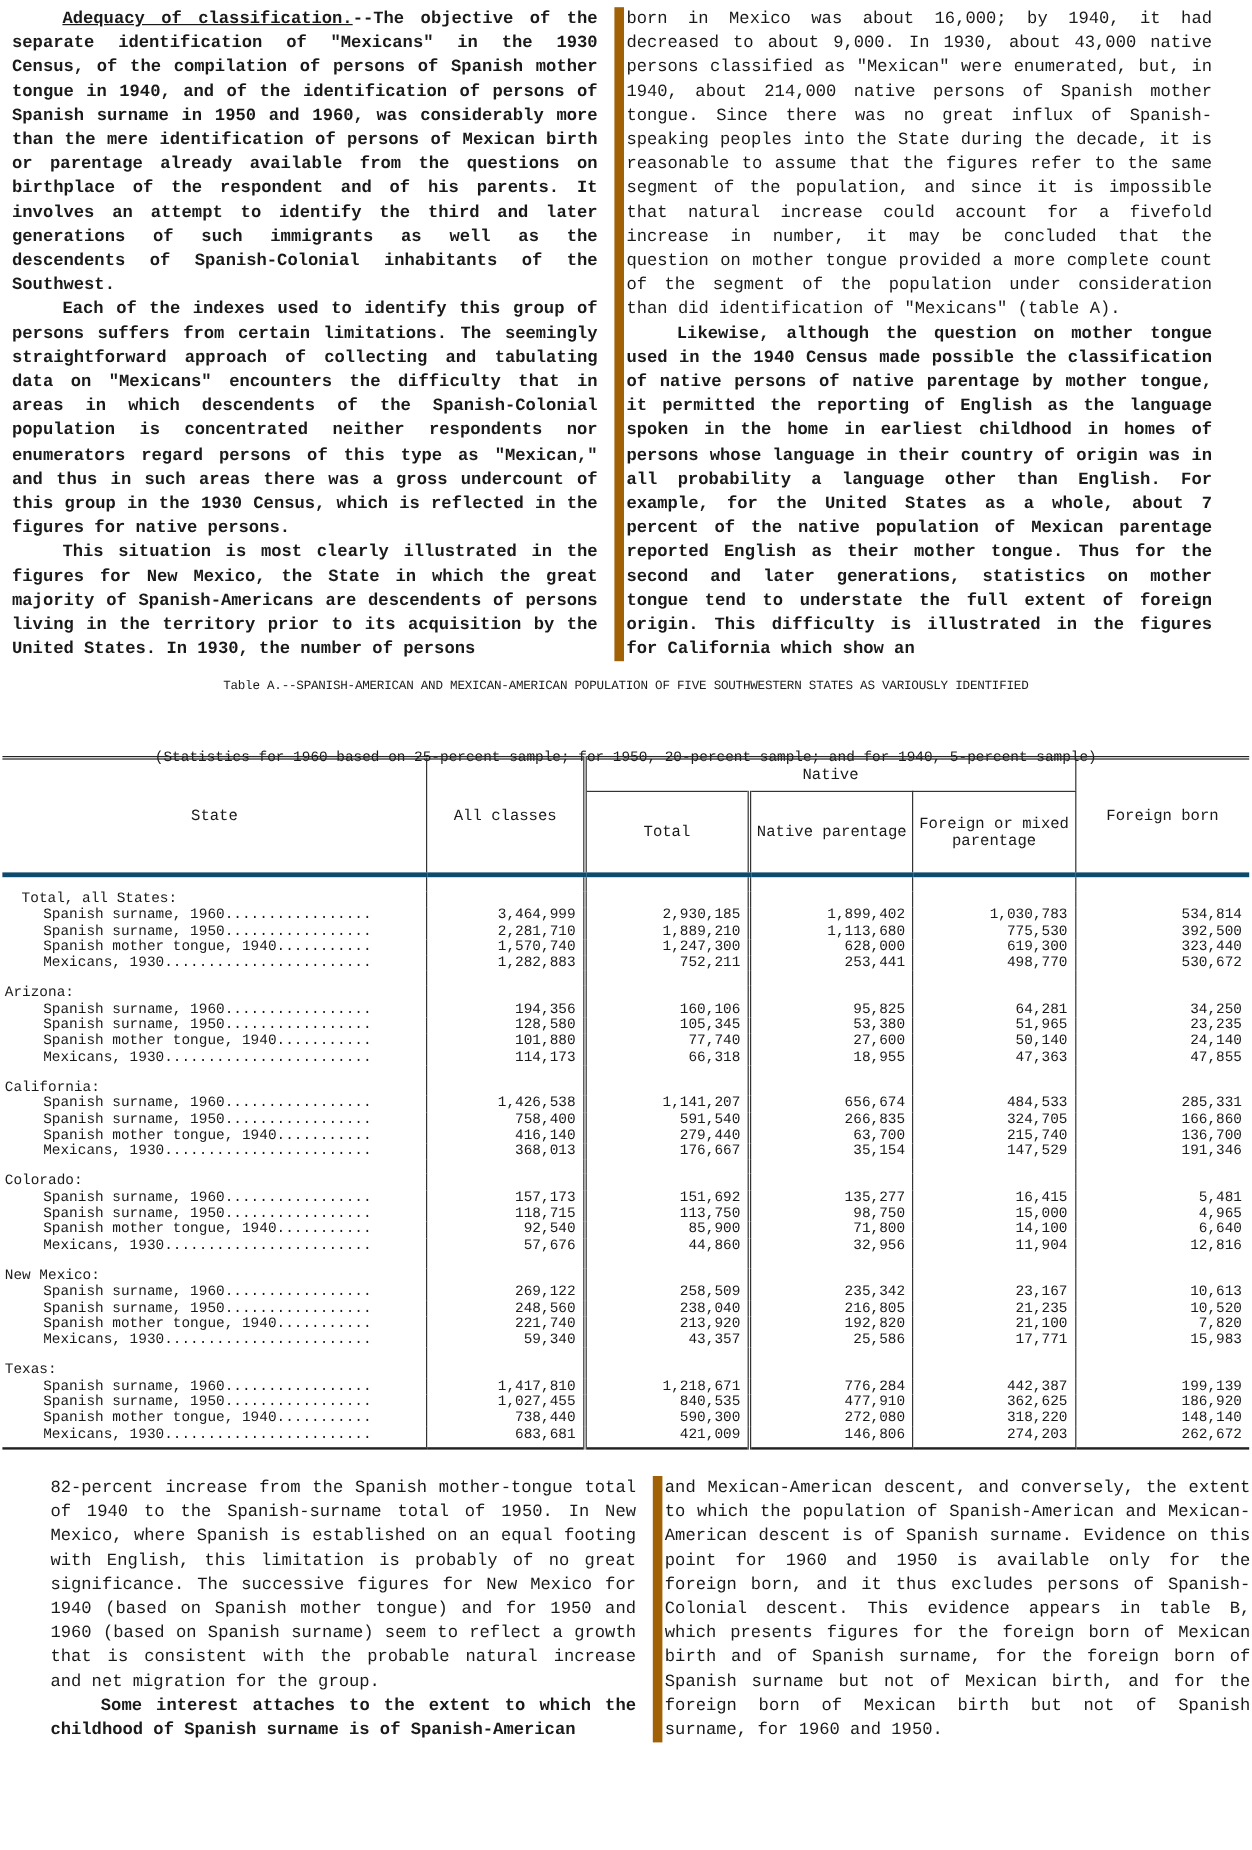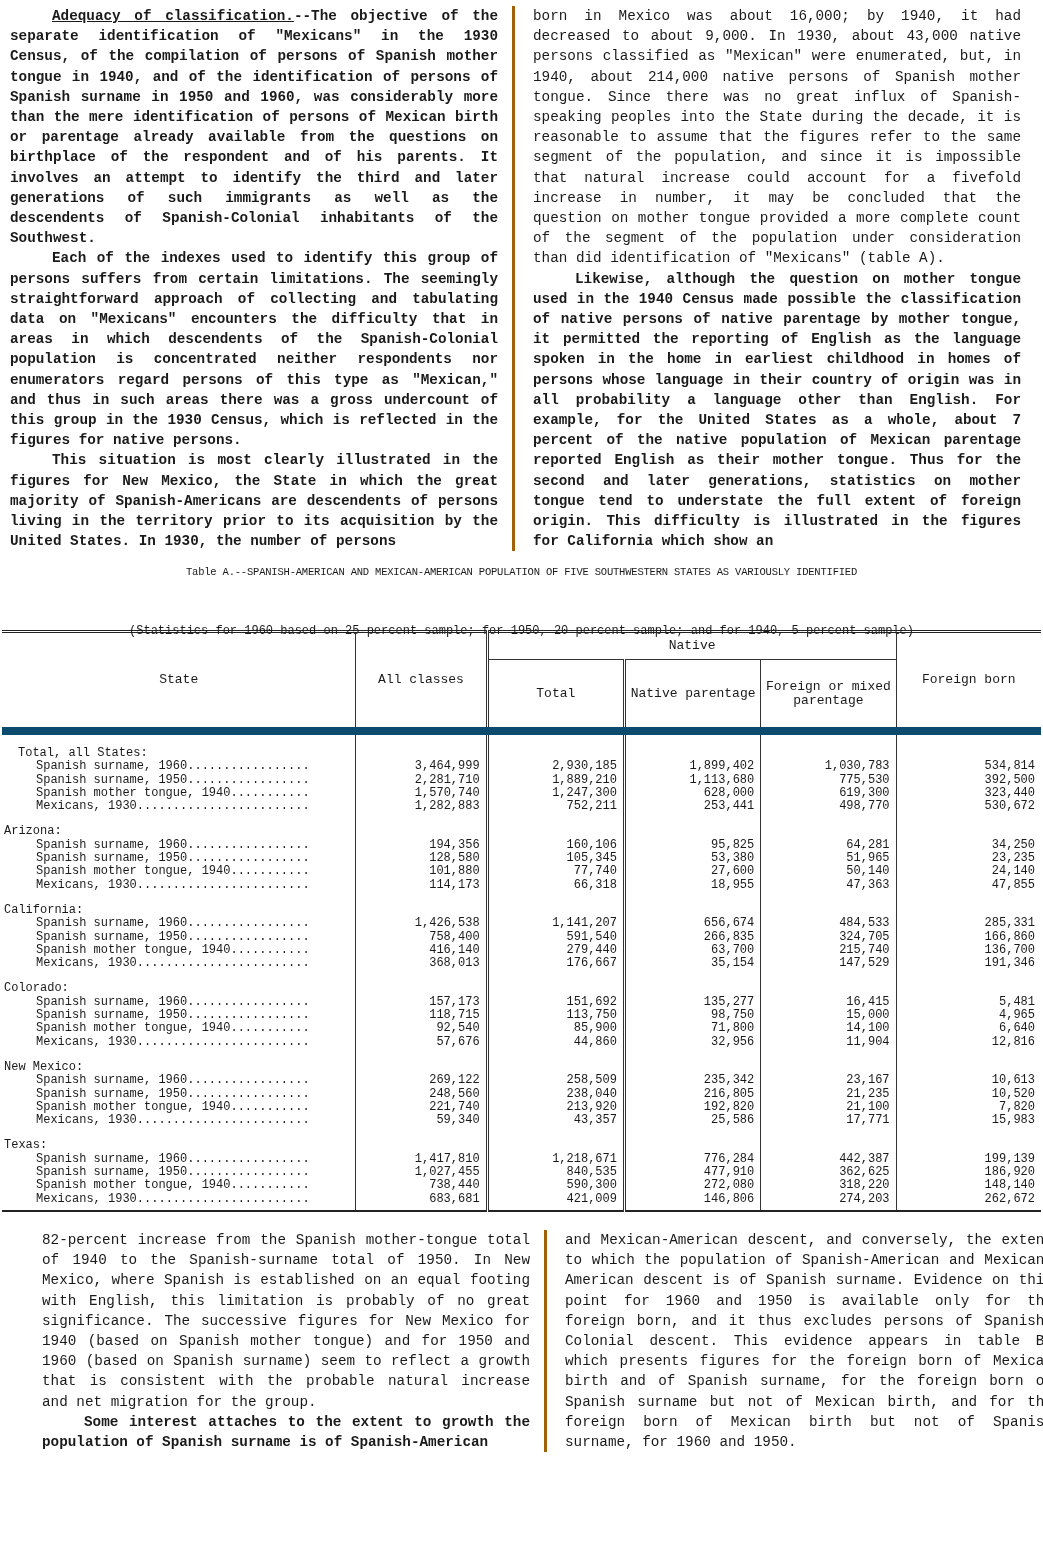--- a/index.html
+++ b/index.html
@@ -6,35 +6,35 @@
   body {
     width: 1043px; height: 1542px; position: relative; overflow: hidden;
     font-family: "Liberation Mono", "DejaVu Sans Mono", monospace;
     color: #1a1a1a;
   }
   .cols { position: absolute; left: 10px; width: 1028px; display: flex; }
   .col { width: 488px; font-size: 14.3px; line-height: 20.2px; text-align: justify; }
   .col p { margin: 0; }
   .col p.indent { text-indent: 42px; font-weight: bold; }
   .col.left { padding-right: 14px; }
-  .col.right { padding-left: 18px; border-left: 3px solid #a16207; }
+  .col.right { padding-left: 2px; border-left: 8px solid #a16207; }
   .top { top: 6px; }
   .bottom { top: 1230px; margin-left: 32px; }
   .underline { text-decoration: underline; }
 
   .tcaption { position: absolute; top: 566px; left: 0; width: 1043px; text-align: center;
     font-family: "Liberation Mono", monospace; font-size: 10.5px; line-height: 13px; letter-spacing: -0.2px; }
   .tnote { position: absolute; top: 624px; left: 0; width: 1043px; text-align: center;
     font-family: "Liberation Mono", monospace; font-size: 12px; }
 
   table.tab { position: absolute; top: 630px; left: 2px; width: 1039px; border-collapse: collapse;
     font-family: "Liberation Mono", monospace; font-size: 12px; line-height: 13.3px; }
   table.tab th { font-weight: normal; font-size: 13px; text-align: center; vertical-align: middle; padding: 2px 4px; }
   .hdr-top { border-top: 3px double #222; }
-  .hdr-bot { border-bottom: 8px solid #0c4a6e; }
+  .hdr-bot { border-bottom: 4px solid #0c4a6e; }
   .vl { border-left: 1px solid #333; }
   .vld { border-left: 3px double #333; }
   table.tab td { padding: 0 6px; white-space: nowrap; }
   td.stub { width: 310px; }
   td.num { text-align: right; padding-right: 8px; }
   tr.grp td.stub { padding-left: 16px; }
   tr.item td.stub { padding-left: 28px; }
   tr.gap td { height: 12px; }
   tr.last td { border-bottom: 2px solid #222; padding-bottom: 4px; }
 </style>
@@ -360,18 +360,18 @@
         <td class="num vld">146,806</td>
         <td class="num vl">274,203</td>
         <td class="num vl">262,672</td>
       </tr>
     </tbody>
 </table>
 
 <div class="cols bottom">
   <div class="col left">
     <p>82-percent increase from the Spanish mother-tongue total of 1940 to the Spanish-surname total of 1950. In New Mexico, where Spanish is established on an equal footing with English, this limitation is probably of no great significance. The successive figures for New Mexico for 1940 (based on Spanish mother tongue) and for 1950 and 1960 (based on Spanish surname) seem to reflect a growth that is consistent with the probable natural increase and net migration for the group.</p>
-    <p class="indent">Some interest attaches to the extent to growth the population of Spanish surname is of Spanish-American</p>
+    <p class="indent">Some interest attaches to the extent to which the childhood of Spanish surname is of Spanish-American</p>
   </div>
   <div class="col right">
     <p>and Mexican-American descent, and conversely, the extent to which the population of Spanish-American and Mexican-American descent is of Spanish surname. Evidence on this point for 1960 and 1950 is available only for the foreign born, and it thus excludes persons of Spanish-Colonial descent. This evidence appears in table B, which presents figures for the foreign born of Mexican birth and of Spanish surname, for the foreign born of Spanish surname but not of Mexican birth, and for the foreign born of Mexican birth but not of Spanish surname, for 1960 and 1950.</p>
   </div>
 </div>
 
 </body></html>

